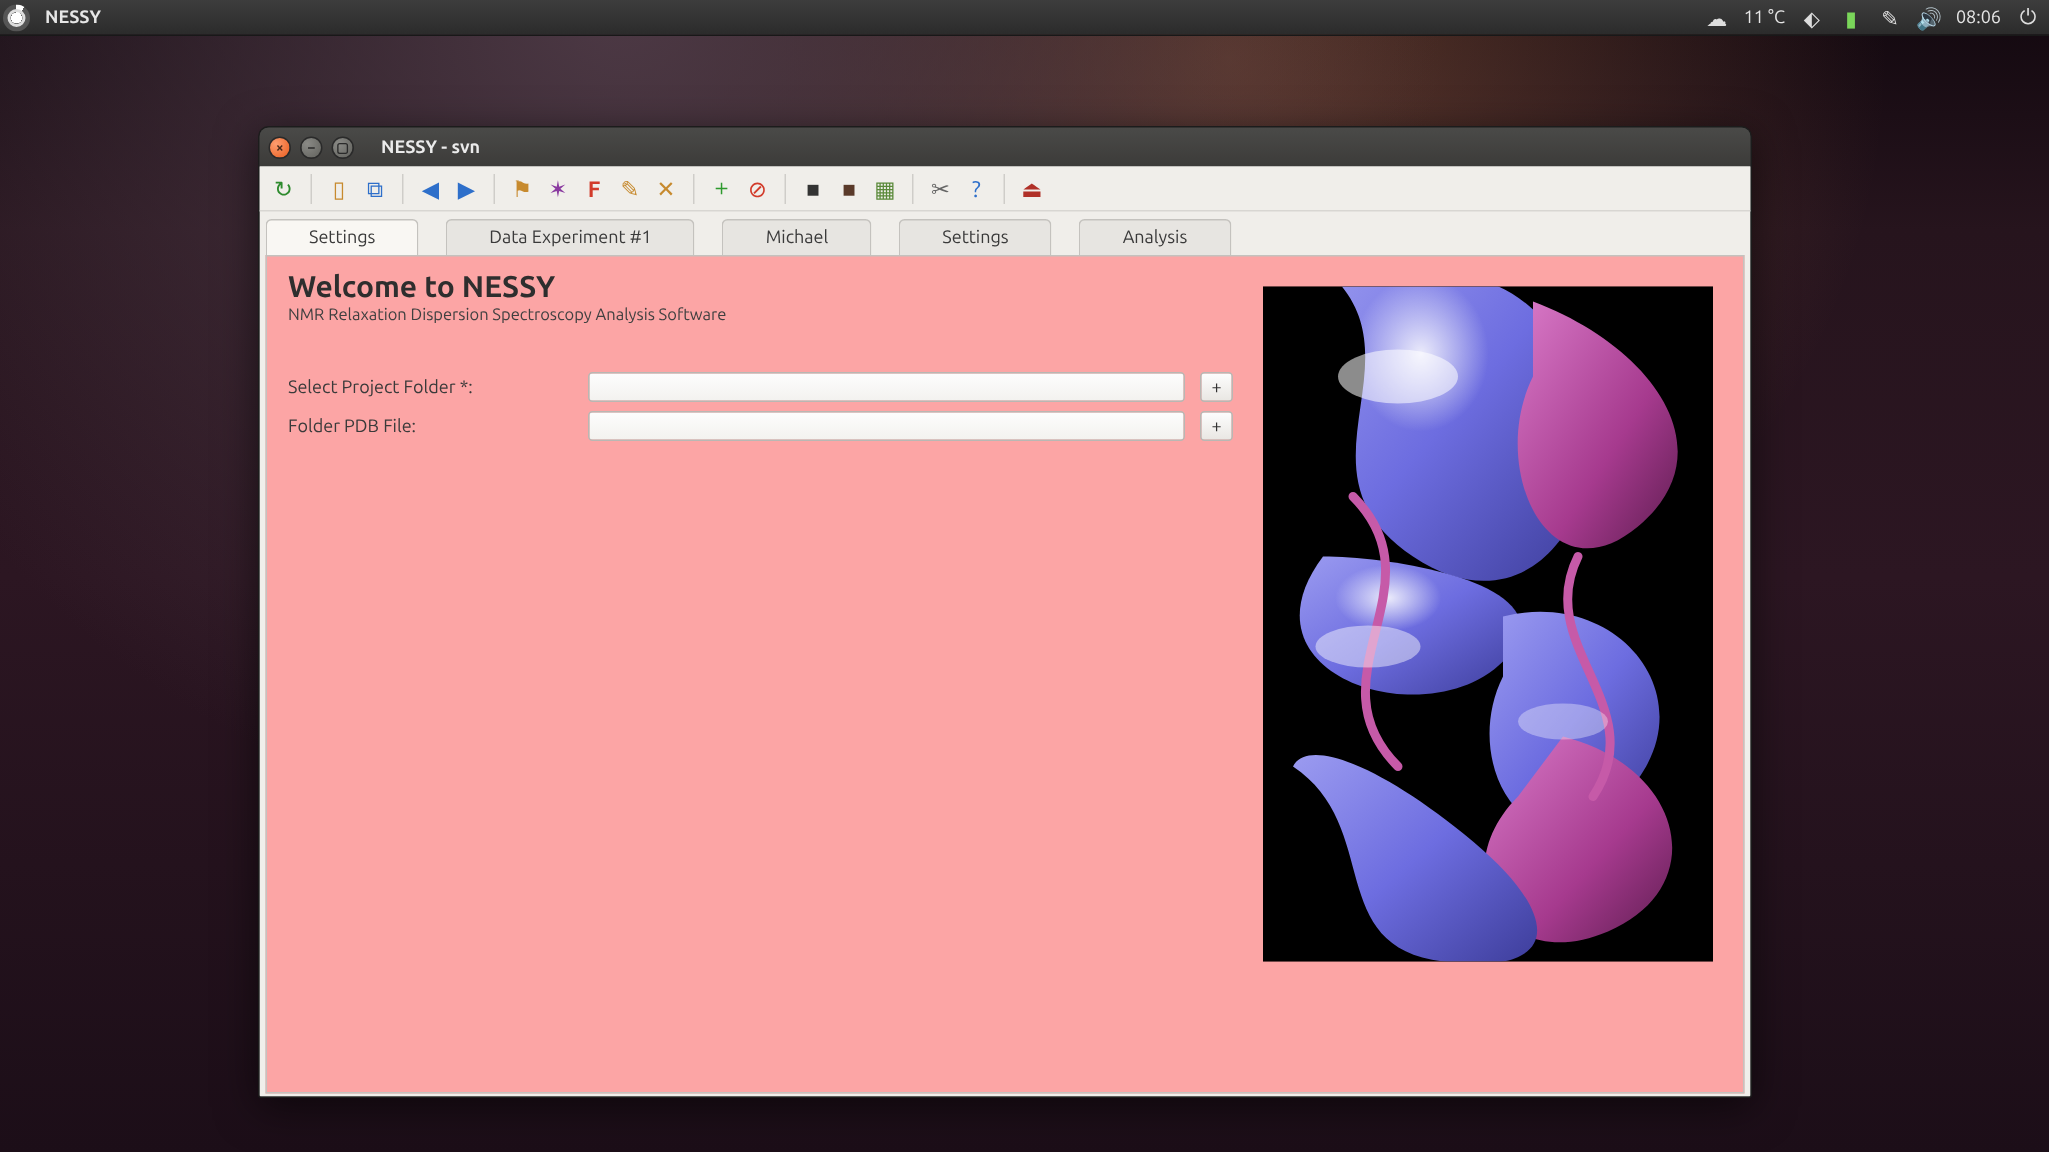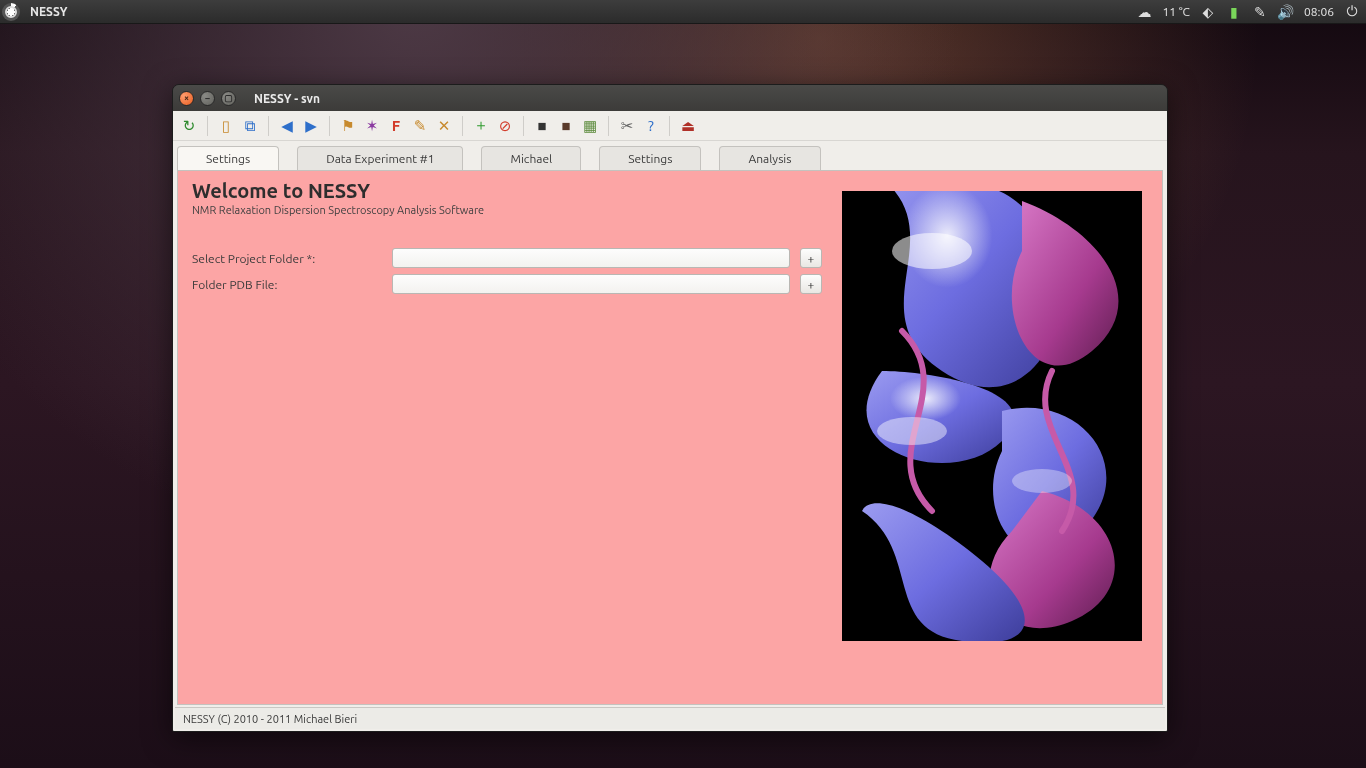--- a/index.html
+++ b/index.html
@@ -280,19 +280,16 @@
             <path d="M 60 140 C 120 200, 30 260, 90 320" stroke="#c65aa8" stroke-width="6" fill="none" stroke-linecap="round"></path>
             <path d="M 210 180 C 180 240, 260 280, 220 340" stroke="#c65aa8" stroke-width="6" fill="none" stroke-linecap="round"></path>
 
             <ellipse cx="90" cy="60" rx="40" ry="18" fill="#fff" opacity="0.55"></ellipse>
             <ellipse cx="70" cy="240" rx="35" ry="14" fill="#fff" opacity="0.45"></ellipse>
             <ellipse cx="200" cy="290" rx="30" ry="12" fill="#fff" opacity="0.35"></ellipse>
           </svg>
         </div>
       </div>
 
-      <div class="statusbar">
-        <span>NESSY (C) 2010 - 2011 Michael Bieri</span>
-      </div>
     </div>
   </div>
 
 </div>
 
 </body></html>

